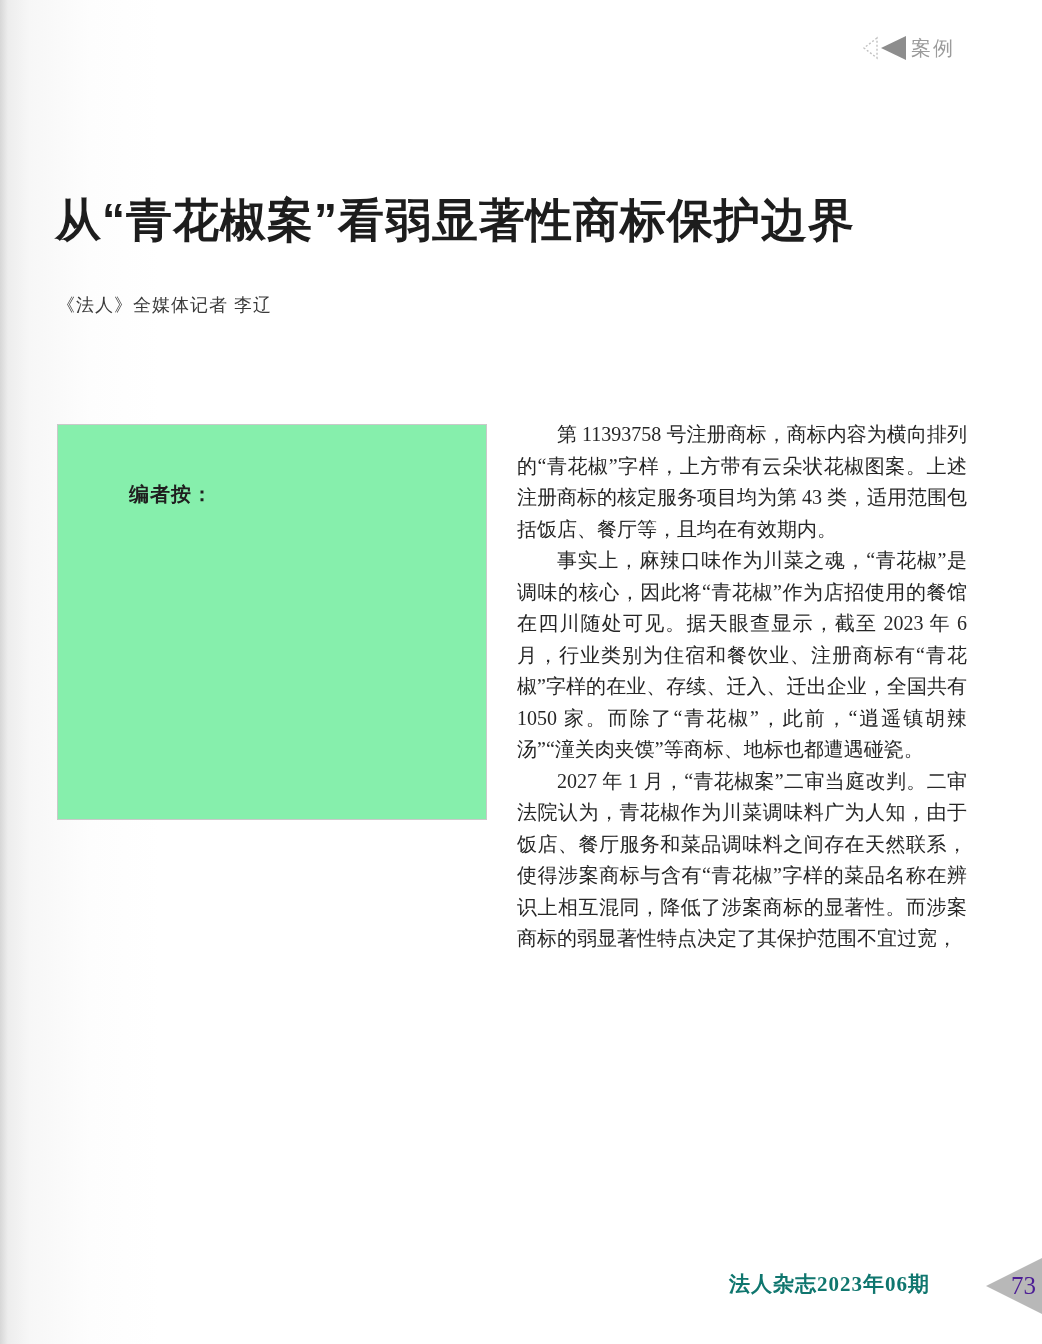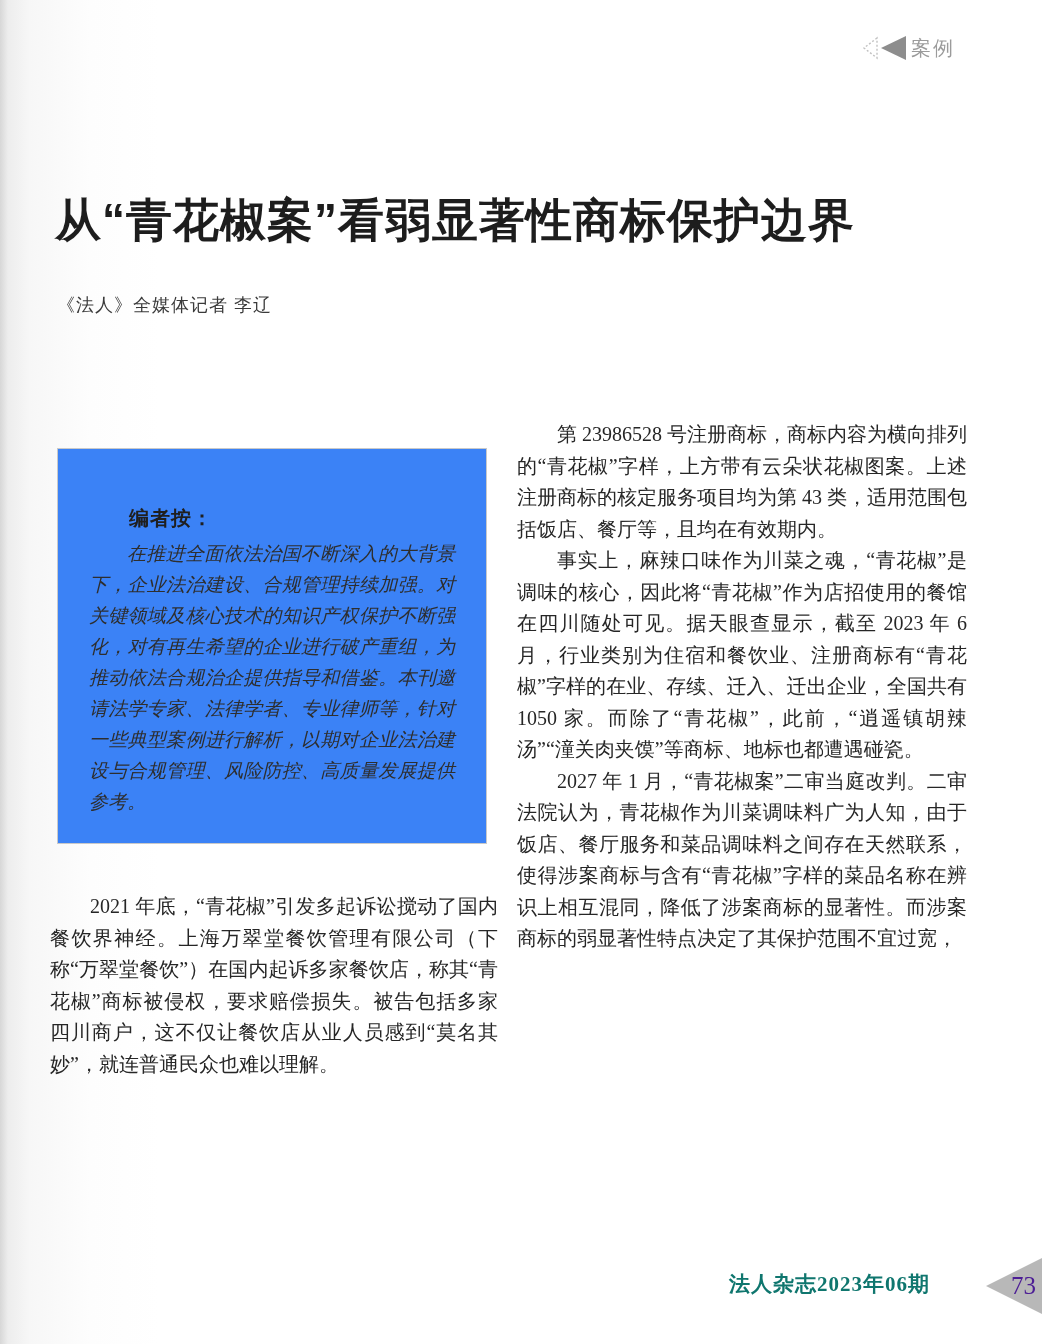--- a/index.html
+++ b/index.html
@@ -45,23 +45,22 @@
   .body-text p {
     font-size: 20px; line-height: 31.5px;
     text-align: justify; text-indent: 2em;
     color: #262626;
   }
 
   
   .editor-box {
     margin-left: 7px; width: 430px; height: 396px;
     border: 1px solid #c9c9c9;
-    background: #3b82f6;
+    background: #86efac;
     padding: 56px 31px 4px 31px;
-    margin-top: 24px;
   }
   .editor-heading {
     font-family: "Liberation Sans", "DejaVu Sans", sans-serif;
     font-size: 20px; font-weight: 700; color: #1f1f1f;
     text-indent: 2em; margin-bottom: 6px; letter-spacing: 1px;
   }
   .editor-body {
     font-family: "Liberation Serif", "DejaVu Serif", serif;
     font-style: italic;
     font-size: 19px; line-height: 31px;
@@ -97,29 +96,27 @@
   </svg>
   <span class="category-label">案例</span>
 </div>
 
 <h1 class="article-title">从“青花椒案”看弱显著性商标保护边界</h1>
 <div class="article-byline">《法人》全媒体记者 李辽</div>
 
 <div class="col-left">
   <div class="editor-box">
     <div class="editor-heading">编者按：</div>
-    <div class="editor-body">在推进全面依法治国不断深入的大背景下，企业法治建设、合规管理持续加强。对关键领域及核心技术的知识产权保护不断强化，对有再生希望的企业进行破产重组，为推动依法合规治企提供指导和借鉴。本刊邀请法学专家、法律学者、专业律师等，针对一些典型案例进行解析，以期对企业法治建设与合规管理、风险防控、高质量发展提供参考。</div>
   </div>
   <div class="body-text left-body">
-    <p>2021 年底，“青花椒”引发多起诉讼搅动了国内餐饮界神经。上海万翠堂餐饮管理有限公司（下称“万翠堂餐饮”）在国内起诉多家餐饮店，称其“青花椒”商标被侵权，要求赔偿损失。被告包括多家四川商户，这不仅让餐饮店从业人员感到“莫名其妙”，就连普通民众也难以理解。</p>
   </div>
 </div>
 
 <div class="col-right body-text">
-  <p>第 23986528 号注册商标，商标内容为横向排列的“青花椒”字样，上方带有云朵状花椒图案。上述注册商标的核定服务项目均为第 43 类，适用范围包括饭店、餐厅等，且均在有效期内。</p>
+  <p>第 11393758 号注册商标，商标内容为横向排列的“青花椒”字样，上方带有云朵状花椒图案。上述注册商标的核定服务项目均为第 43 类，适用范围包括饭店、餐厅等，且均在有效期内。</p>
   <p>事实上，麻辣口味作为川菜之魂，“青花椒”是调味的核心，因此将“青花椒”作为店招使用的餐馆在四川随处可见。据天眼查显示，截至 2023 年 6 月，行业类别为住宿和餐饮业、注册商标有“青花椒”字样的在业、存续、迁入、迁出企业，全国共有 1050 家。而除了“青花椒”，此前，“逍遥镇胡辣汤”“潼关肉夹馍”等商标、地标也都遭遇碰瓷。</p>
   <p>2027 年 1 月，“青花椒案”二审当庭改判。二审法院认为，青花椒作为川菜调味料广为人知，由于饭店、餐厅服务和菜品调味料之间存在天然联系，使得涉案商标与含有“青花椒”字样的菜品名称在辨识上相互混同，降低了涉案商标的显著性。而涉案商标的弱显著性特点决定了其保护范围不宜过宽，</p>
 </div>
 
 <div class="journal-issue">法人杂志2023年06期</div>
 <div class="page-corner">
   <svg width="56" height="56" viewBox="0 0 56 56">
     <polygon points="56,0 0,28 56,56" fill="#b8b8b8"></polygon>
   </svg>
   <span class="page-number">73</span>

